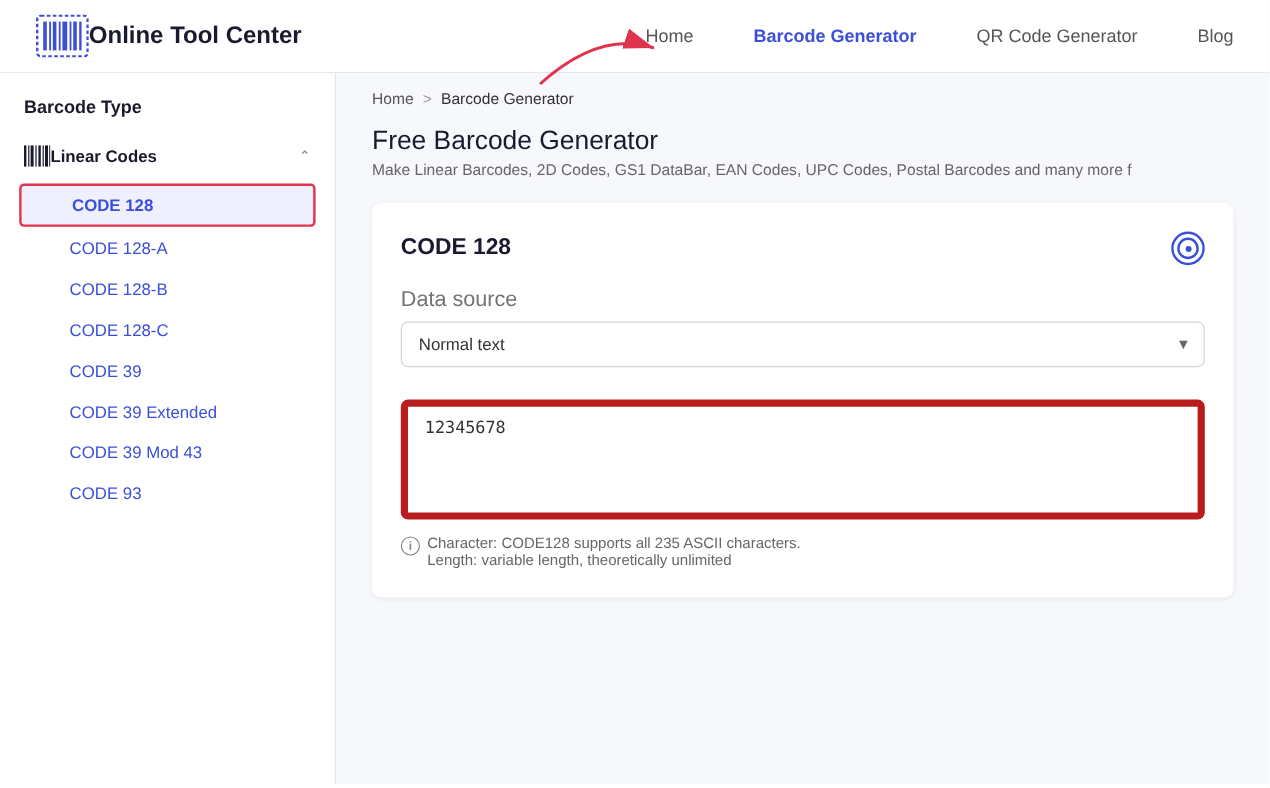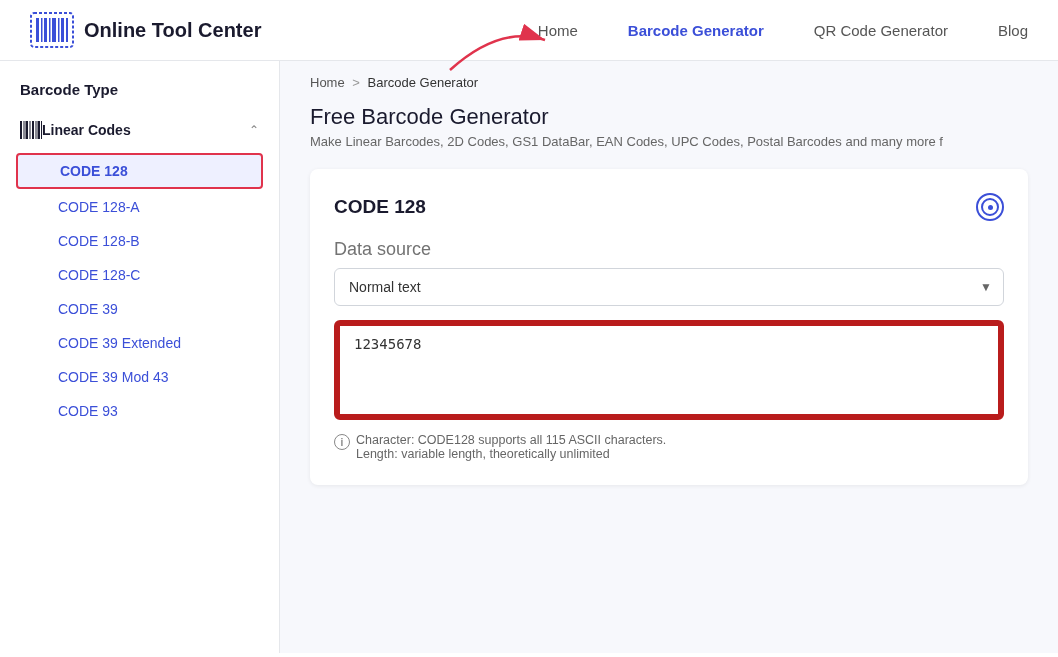--- a/index.html
+++ b/index.html
@@ -9,21 +9,21 @@
     .header {
       display: flex;
       align-items: center;
       padding: 12px 30px;
       border-bottom: 1px solid #e5e7eb;
       background: #fff;
     }
     .logo-area {
       display: flex;
       align-items: center;
-      gap: 10px;
+      gap: 0;
       margin-right: auto;
     }
     .logo-icon {
       width: 44px;
       height: 36px;
     }
     .logo-text {
       font-size: 20px;
       font-weight: 700;
       color: #1a1a2e;
@@ -194,21 +194,21 @@
     }
 
     .field-label {
       font-size: 18px;
       color: #737373;
       margin-bottom: 8px;
     }
 
     .select-wrapper {
       position: relative;
-      margin-bottom: 14px;
+      margin-bottom: 27px;
     }
     .select-field {
       width: 100%;
       padding: 10px 14px;
       border: 1px solid #d1d5db;
       border-radius: 6px;
       font-size: 14px;
       color: #333;
       background: #fff;
       appearance: none;
@@ -365,20 +365,20 @@
             <option>Base64</option>
           </select>
           <span class="select-chevron">▼</span>
         </div>
 
         <textarea class="textarea-field" style="">12345678</textarea>
 
         <div class="info-text">
           <span class="info-icon">i</span>
           <div>
-            <div>Character: CODE128 supports all 115 ASCII characters.</div>
+            <div>Character: CODE128 supports all 235 ASCII characters.</div>
             <div>Length: variable length, theoretically unlimited</div>
           </div>
         </div>
       </div>
     </div>
   </main>
 </div>
 
 </body></html>

